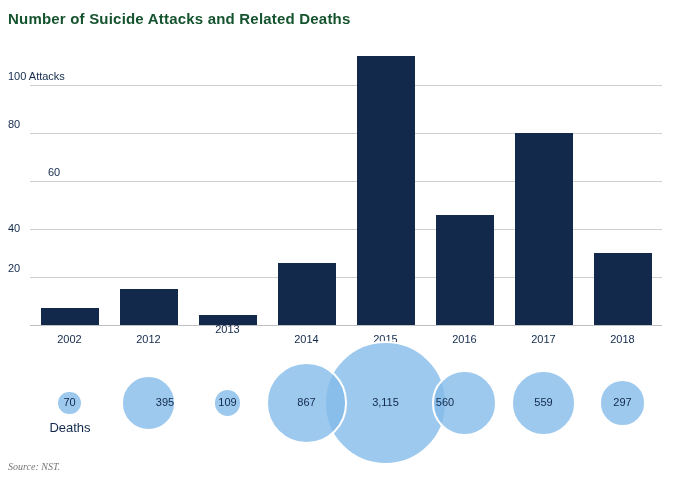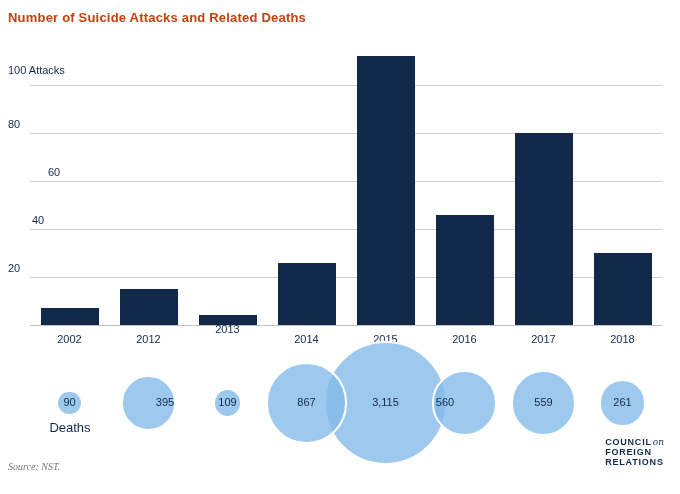--- a/index.html
+++ b/index.html
@@ -1,21 +1,21 @@
 <!DOCTYPE html>
 <html><head>
 <meta charset="utf-8">
 <style>
   html,body{margin:0;padding:0;background:#fff;}
   #page{
     position:relative;width:680px;height:494px;background:#ffffff;overflow:hidden;
     font-family:"Liberation Sans",sans-serif;color:#12294b;
   }
   .title{
-    position:absolute;left:8px;top:10px;font-size:13px;font-weight:bold;color:#c2410c;
+    position:absolute;left:8px;top:10px;font-size:15px;font-weight:bold;color:#14532d;
     letter-spacing:0.2px;
   }
   .gridline{position:absolute;left:30px;width:632px;height:1px;background:#cfcfcf;}
   .baseline{position:absolute;left:30px;width:632px;height:1px;background:#c0c0c0;}
   .ylabel{position:absolute;left:8px;font-size:11px;color:#12294b;white-space:nowrap;}
   .bar{position:absolute;background:#12294b;}
   .year{position:absolute;font-size:11px;color:#12294b;text-align:center;width:60px;}
   .circle{position:absolute;border-radius:50%;background:rgba(133,187,234,0.8);
     border:2px solid #ffffff;box-sizing:border-box;}
   .bubble-label{position:absolute;font-size:11px;color:#12294b;text-align:center;width:60px;z-index:5;}
@@ -30,61 +30,56 @@
 </style>
 </head>
 <body>
 
 <div id="page">
   <div class="title">Number of Suicide Attacks and Related Deaths</div>
   <div id="plot">
       <div class="gridline" style="top: 277px;"></div>
       <div class="ylabel" style="top: 262px;">20</div>
       <div class="gridline" style="top: 229px;"></div>
-      <div class="ylabel" style="top: 214px; margin-left: 24px;">40</div>
+      <div class="ylabel" style="top: 222px;">40</div>
       <div class="gridline" style="top: 181px;"></div>
       <div class="ylabel" style="top: 166px; margin-left: 40px;">60</div>
       <div class="gridline" style="top: 133px;"></div>
       <div class="ylabel" style="top: 118px;">80</div>
       <div class="gridline" style="top: 85px;"></div>
-      <div class="ylabel" style="top: 64px;">100 Attacks</div>
+      <div class="ylabel" style="top: 70px;">100 Attacks</div>
       <div class="baseline" style="top: 325px;"></div>
       <div class="bar" style="left: 40.5px; top: 308.2px; width: 58px; height: 16.8px; background: rgb(18, 41, 75);"></div>
       <div class="year" style="left: 39.5px; top: 333px;">2002</div>
       <div class="bar" style="left: 119.5px; top: 289px; width: 58px; height: 36px; background: rgb(18, 41, 75);"></div>
       <div class="year" style="left: 118.5px; top: 333px;">2012</div>
       <div class="bar" style="left: 198.5px; top: 315.4px; width: 58px; height: 9.6px; background: rgb(18, 41, 75);"></div>
       <div class="year" style="left: 197.5px; top: 323px;">2013</div>
       <div class="bar" style="left: 277.5px; top: 262.6px; width: 58px; height: 62.4px; background: rgb(18, 41, 75);"></div>
       <div class="year" style="left: 276.5px; top: 333px;">2014</div>
       <div class="bar" style="left: 356.5px; top: 56.2px; width: 58px; height: 268.8px; background: rgb(18, 41, 75);"></div>
       <div class="year" style="left: 355.5px; top: 333px;">2015</div>
       <div class="bar" style="left: 435.5px; top: 214.6px; width: 58px; height: 110.4px; background: rgb(18, 41, 75);"></div>
       <div class="year" style="left: 434.5px; top: 333px;">2016</div>
       <div class="bar" style="left: 514.5px; top: 133px; width: 58px; height: 192px; background: rgb(18, 41, 75);"></div>
       <div class="year" style="left: 513.5px; top: 333px;">2017</div>
       <div class="bar" style="left: 593.5px; top: 253px; width: 58px; height: 72px; background: rgb(18, 41, 75);"></div>
       <div class="year" style="left: 592.5px; top: 333px;">2018</div>
       <div class="circle" style="left: 56.3133px; top: 389.813px; width: 26.3734px; height: 26.3734px; background: rgba(133, 187, 234, 0.8); z-index: 1;"></div>
-      <div class="bubble-label" style="left: 39.5px; top: 396px;">90</div>
+      <div class="bubble-label" style="left: 39.5px; top: 396px;">70</div>
       <div class="circle" style="left: 120.874px; top: 375.374px; width: 55.2514px; height: 55.2514px; background: rgba(133, 187, 234, 0.8); z-index: 1;"></div>
       <div class="bubble-label" style="left: 135px; top: 396px;">395</div>
       <div class="circle" style="left: 212.988px; top: 388.488px; width: 29.0241px; height: 29.0241px; background: rgba(133, 187, 234, 0.8); z-index: 1;"></div>
       <div class="bubble-label" style="left: 197.5px; top: 396px;">109</div>
       <div class="circle" style="left: 265.572px; top: 362.072px; width: 81.8567px; height: 81.8567px; background: rgba(133, 187, 234, 0.8); z-index: 1;"></div>
       <div class="bubble-label" style="left: 276.5px; top: 396px;">867</div>
       <div class="circle" style="left: 323.508px; top: 341.008px; width: 123.983px; height: 123.983px; background: rgba(133, 187, 234, 0.8); z-index: 0;"></div>
       <div class="bubble-label" style="left: 355.5px; top: 396px;">3,115</div>
       <div class="circle" style="left: 431.607px; top: 370.107px; width: 65.7868px; height: 65.7868px; background: rgba(133, 187, 234, 0.8); z-index: 1;"></div>
       <div class="bubble-label" style="left: 415px; top: 396px;">560</div>
       <div class="circle" style="left: 510.636px; top: 370.136px; width: 65.728px; height: 65.728px; background: rgba(133, 187, 234, 0.8); z-index: 1;"></div>
       <div class="bubble-label" style="left: 513.5px; top: 396px;">559</div>
       <div class="circle" style="left: 598.545px; top: 379.045px; width: 47.9097px; height: 47.9097px; background: rgba(133, 187, 234, 0.8); z-index: 1;"></div>
-      <div class="bubble-label" style="left: 592.5px; top: 396px;">261</div>
+      <div class="bubble-label" style="left: 592.5px; top: 396px;">297</div>
     </div>
   <div class="deaths-caption">Deaths</div>
   <div class="source">Source: NST.</div>
-  <div class="logo">
-    <div><span>COUNCIL</span><span class="on">on</span></div>
-    <div>FOREIGN</div>
-    <div>RELATIONS</div>
-  </div>
 </div>
 
 </body></html>

